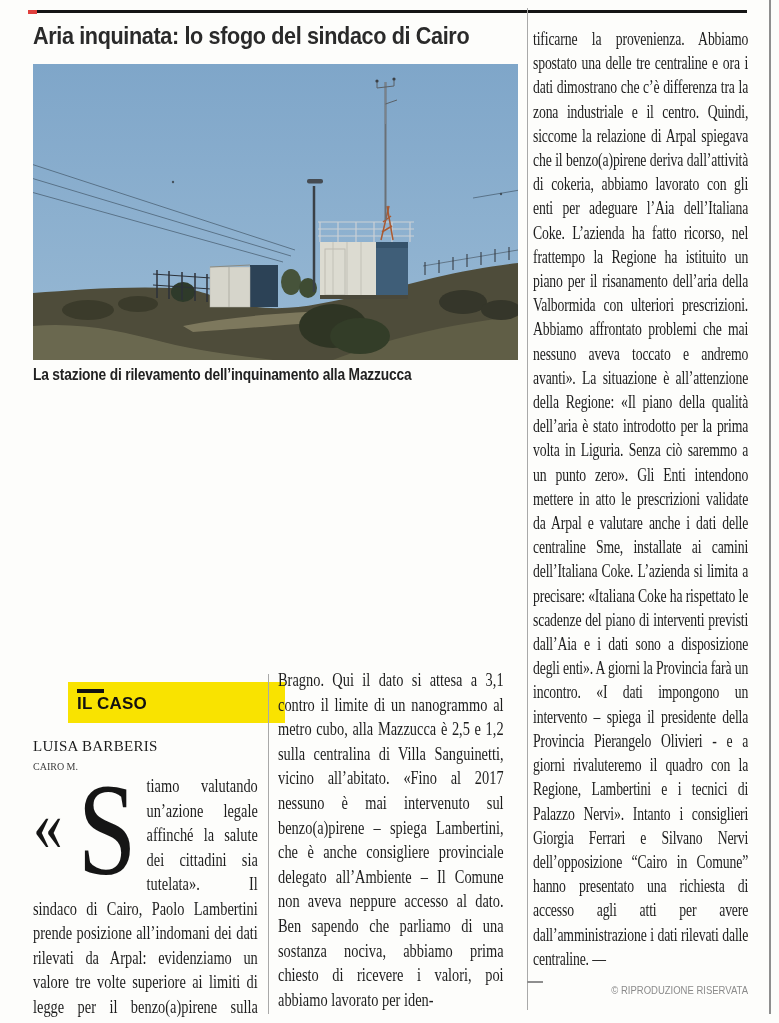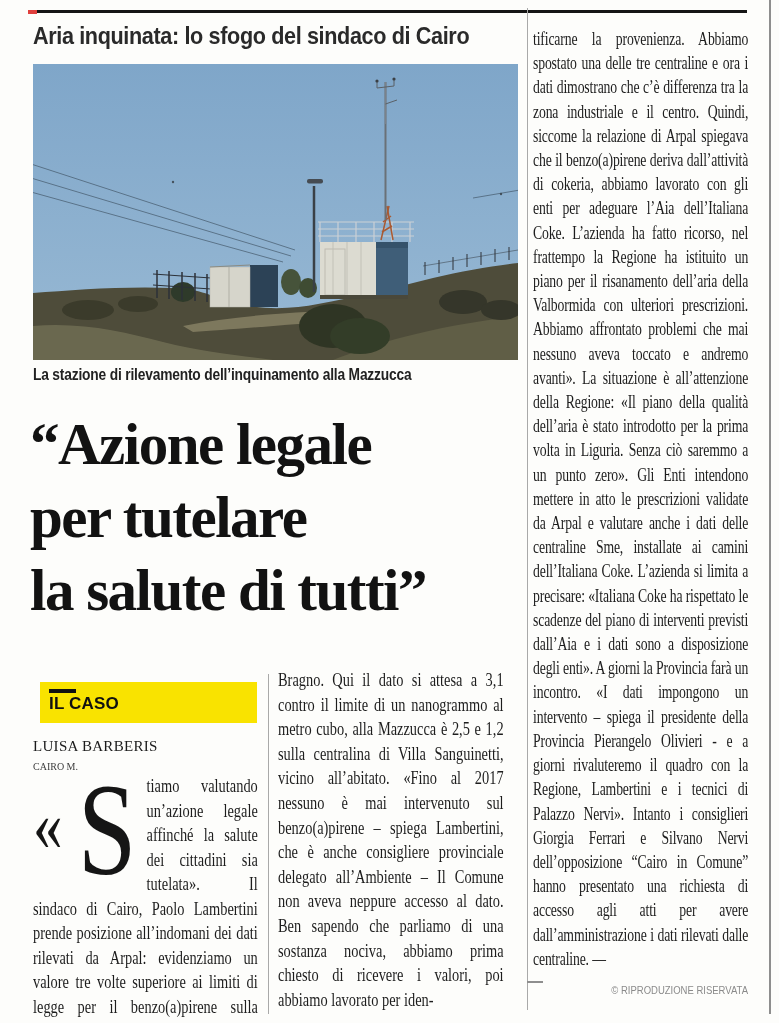--- a/index.html
+++ b/index.html
@@ -183,27 +183,22 @@
       </g>
       <g>
         <ellipse cx="300" cy="262" rx="34" ry="22" fill="#2f3524"></ellipse>
         <ellipse cx="327" cy="272" rx="30" ry="18" fill="#333d28"></ellipse>
       </g>
     </svg>
   </div>
 
   <div class="caption">La stazione di rilevamento dell’inquinamento alla Mazzucca</div>
 
-  <div class="headline">
-    <div>“Azione legale</div>
-    <div>per tutelare</div>
-    <div>la salute di tutti”</div>
-  </div>
-
-  <div class="section-box" style="background: rgb(249, 227, 0);">
+
+  <div class="section-box" style="background: rgb(249, 227, 0); margin-left: 28px;">
     <div class="section-rule"></div>
     <div class="section-label">IL CASO</div>
   </div>
 
   <div class="byline">
     <div class="author">LUISA BARBERIS</div>
     <div class="place">CAIRO M.</div>
   </div>
 
   <div class="bodycol col1">

